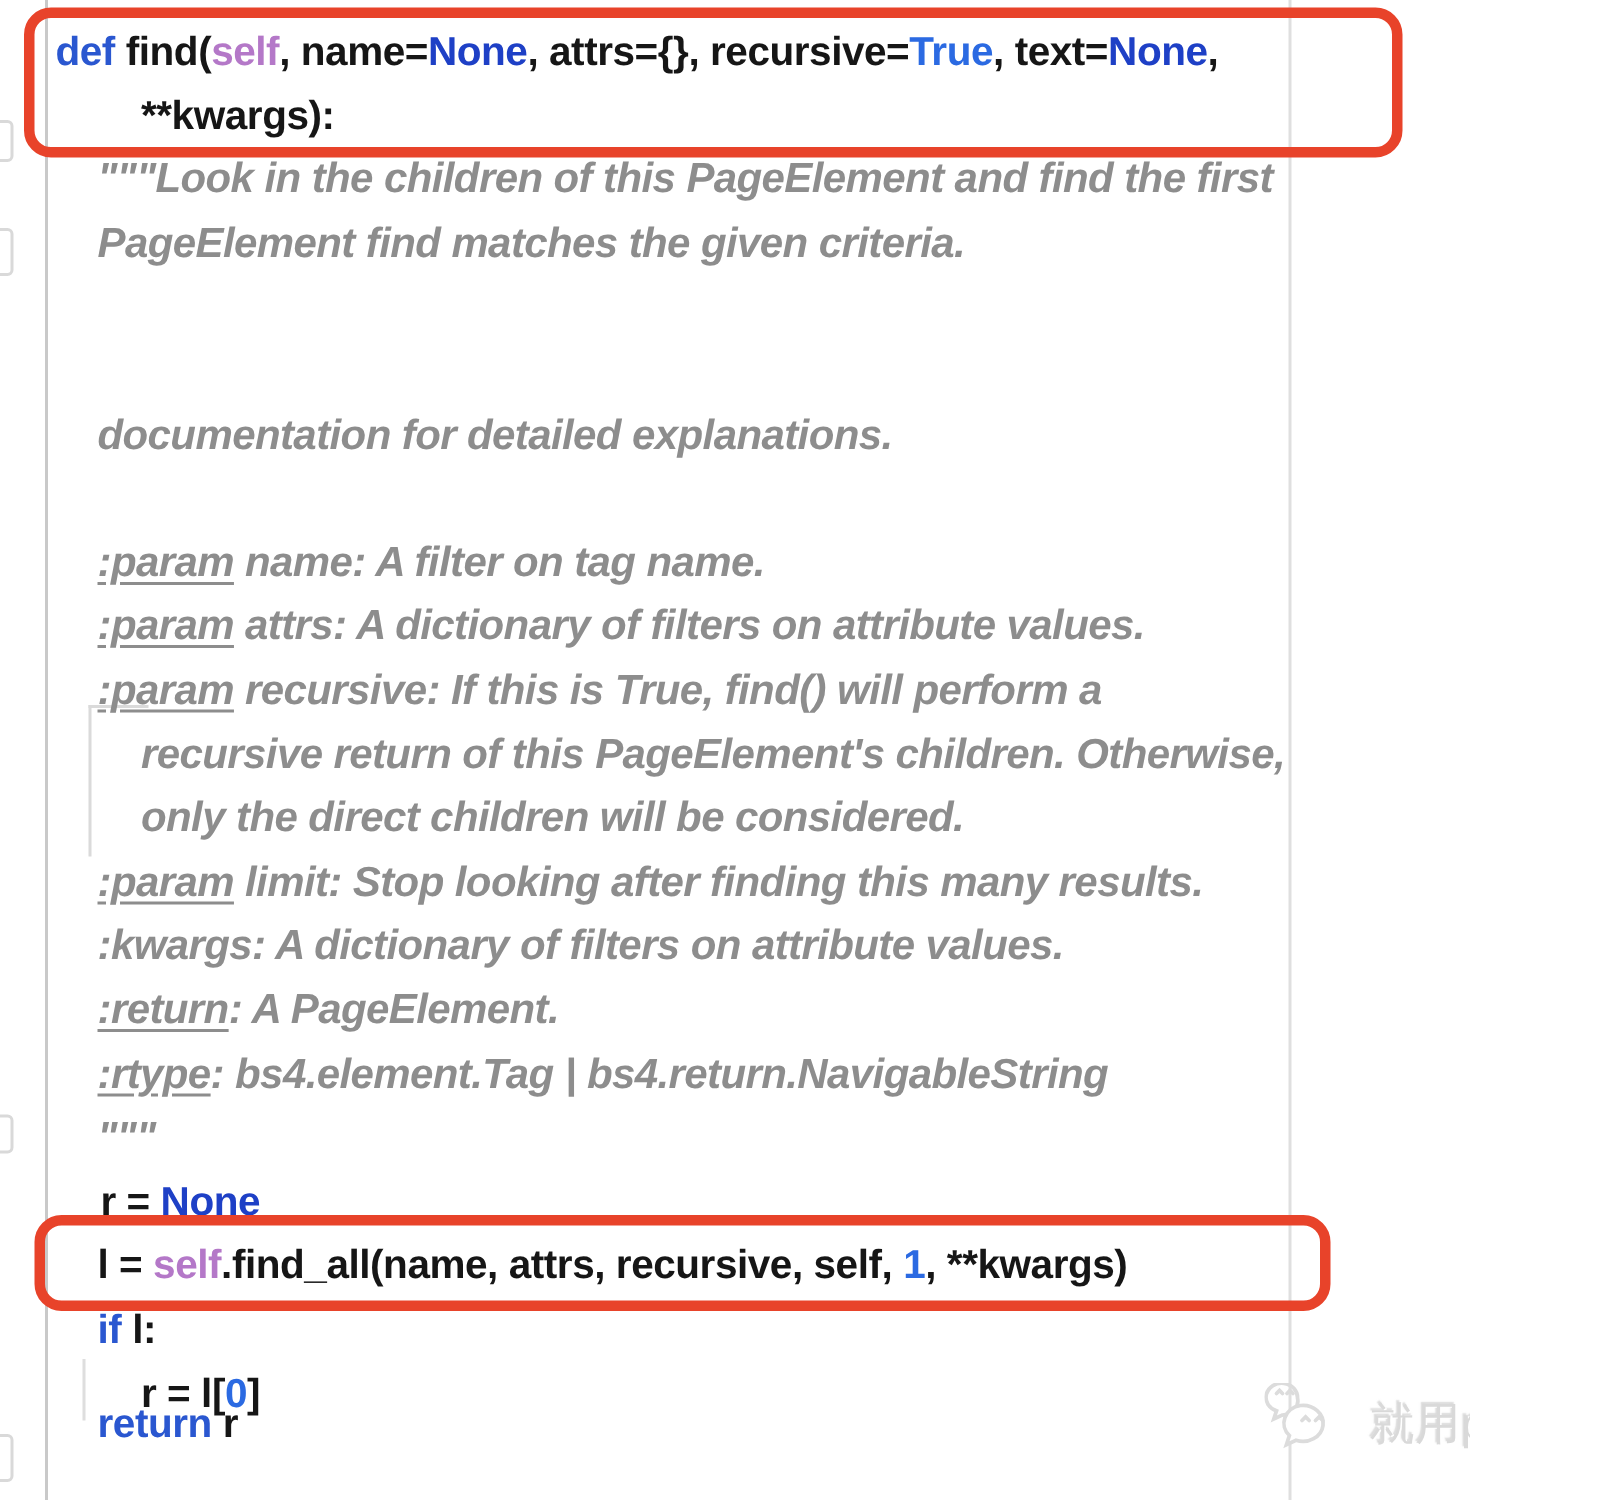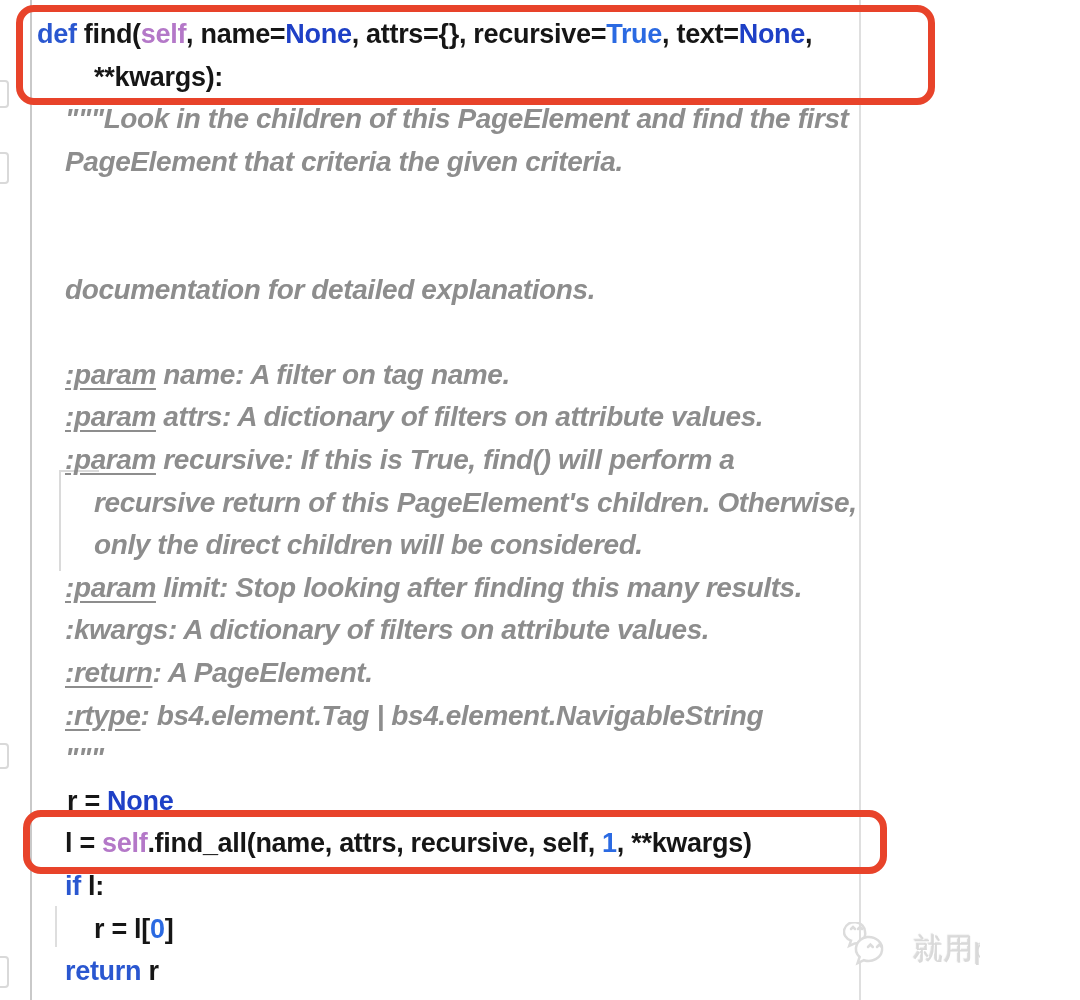--- a/index.html
+++ b/index.html
@@ -87,39 +87,39 @@
   <div class="gutter-tick" style="top:743px;height:22px;"></div>
   <div class="gutter-tick" style="top:956px;height:28px;"></div>
 
   <div class="indent-guide-a"></div>
   <div class="indent-guide-b"></div>
 
   <div id="code-area">
       <div class="code-line" style="top: 13px; left: 37px;"><span class="tok-kw">def</span><span class="tok-plain"> find(</span><span class="tok-self">self</span><span class="tok-plain">, name=</span><span class="tok-const">None</span><span class="tok-plain">, attrs={}, recursive=</span><span class="tok-num">True</span><span class="tok-plain">, text=</span><span class="tok-const">None</span><span class="tok-plain">,</span></div>
       <div class="code-line" style="top: 56px; left: 94px;"><span class="tok-plain">**kwargs):</span></div>
       <div class="code-line" style="top: 98px; left: 65px;"><span class="tok-doc">"""Look in the children of this PageElement and find the first</span></div>
-      <div class="code-line" style="top: 141px; left: 65px;"><span class="tok-doc">PageElement that criteria the given criteria.</span></div>
+      <div class="code-line" style="top: 141px; left: 65px;"><span class="tok-doc">PageElement find matches the given criteria.</span></div>
       <div class="code-line" style="top: 183px; left: 65px;"></div>
       <div class="code-line" style="top: 269px; left: 65px;"><span class="tok-doc">documentation for detailed explanations.</span></div>
       <div class="code-line" style="top: 311px; left: 65px;"></div>
       <div class="code-line" style="top: 354px; left: 65px;"><span class="tok-docu">:param</span><span class="tok-doc"> name: A filter on tag name.</span></div>
       <div class="code-line" style="top: 396px; left: 65px;"><span class="tok-docu">:param</span><span class="tok-doc"> attrs: A dictionary of filters on attribute values.</span></div>
       <div class="code-line" style="top: 439px; left: 65px;"><span class="tok-docu">:param</span><span class="tok-doc"> recursive: If this is True, find() will perform a</span></div>
       <div class="code-line" style="top: 482px; left: 94px;"><span class="tok-doc">recursive return of this PageElement's children. Otherwise,</span></div>
       <div class="code-line" style="top: 524px; left: 94px;"><span class="tok-doc">only the direct children will be considered.</span></div>
       <div class="code-line" style="top: 567px; left: 65px;"><span class="tok-docu">:param</span><span class="tok-doc"> limit: Stop looking after finding this many results.</span></div>
       <div class="code-line" style="top: 609px; left: 65px;"><span class="tok-doc">:kwargs: A dictionary of filters on attribute values.</span></div>
       <div class="code-line" style="top: 652px; left: 65px;"><span class="tok-docu">:return</span><span class="tok-doc">: A PageElement.</span></div>
-      <div class="code-line" style="top: 695px; left: 65px;"><span class="tok-docu">:rtype</span><span class="tok-doc">: bs4.element.Tag | bs4.element.NavigableString</span></div>
+      <div class="code-line" style="top: 695px; left: 65px;"><span class="tok-docu">:rtype</span><span class="tok-doc">: bs4.element.Tag | bs4.return.NavigableString</span></div>
       <div class="code-line" style="top: 737px; left: 65px;"><span class="tok-doc">"""</span></div>
       <div class="code-line" style="top: 780px; left: 67px; text-align: right;"><span class="tok-plain">r = </span><span class="tok-const">None</span></div>
       <div class="code-line" style="top: 822px; left: 65px;"><span class="tok-plain">l = </span><span class="tok-self">self</span><span class="tok-plain">.find_all(name, attrs, recursive, self, </span><span class="tok-num">1</span><span class="tok-plain">, **kwargs)</span></div>
       <div class="code-line" style="top: 865px; left: 65px;"><span class="tok-kw">if</span><span class="tok-plain"> l:</span></div>
       <div class="code-line" style="top: 908px; left: 94px;"><span class="tok-plain">r = l[</span><span class="tok-num">0</span><span class="tok-plain">]</span></div>
-      <div class="code-line" style="top: 950px; left: 65px;"><span class="tok-kw">return</span><span class="tok-plain"> r</span></div>
+      <div class="code-line" style="top: 928px; left: 65px;"><span class="tok-kw">return</span><span class="tok-plain"> r</span></div>
     </div>
 
   <div id="annotation-box-signature" class="annotation-box"></div>
   <div id="annotation-box-findall" class="annotation-box"></div>
 
   <div id="watermark">
     <span>
       <svg width="62" height="50" viewBox="0 0 62 50">
         <g fill="none" stroke="#dcdcdc" stroke-width="2.5" stroke-linecap="round">
 

